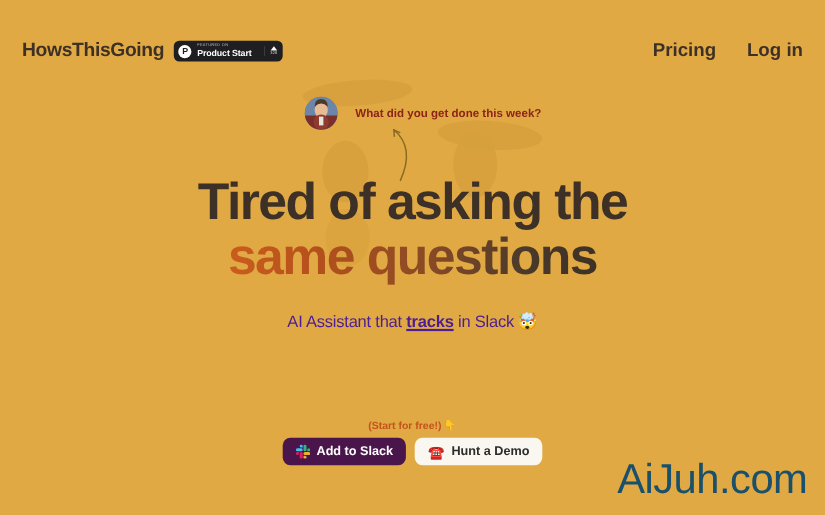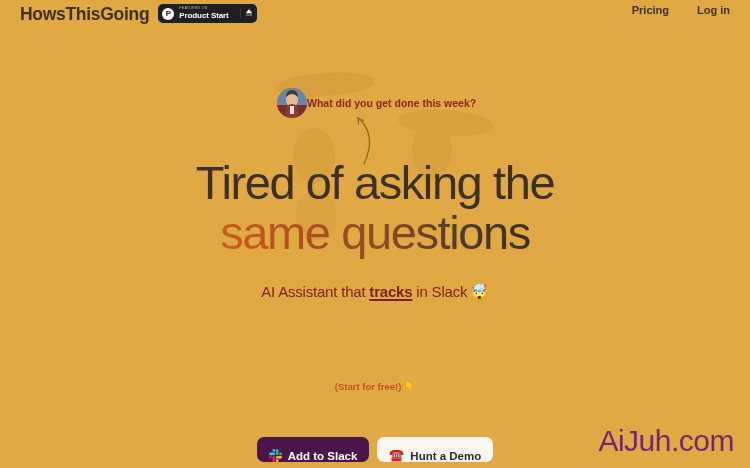--- a/index.html
+++ b/index.html
@@ -62,24 +62,24 @@
   }
   .arrow-svg {
     position: absolute;
     left: 352px; top: 112px;
     width: 56px; height: 58px;
   }
 
   
   .header {
     position: absolute;
-    left: 0; top: 4px;
+    left: 0; top: 14px;
     width: 750px; height: 42px;
     display: flex;
-    align-items: flex-start;
+    align-items: flex-end;
     padding: 0 20px;
     box-sizing: border-box;
     z-index: 5;
   }
   .logo {
     font-size: 17.5px;
     font-weight: 700;
     color: #3d3026;
     letter-spacing: -.3px;
     white-space: nowrap;
@@ -137,34 +137,34 @@
   }
   .ph-num { font-size: 3.6px; color: #d9d9dd; letter-spacing: .2px; }
 
   .nav {
     margin-left: auto;
     display: flex;
     align-items: center;
     gap: 28px;
   }
   .nav a {
-    font-size: 11px;
+    font-size: 17px;
     font-weight: 700;
     color: #3d3026;
     text-decoration: none;
     white-space: nowrap;
   }
 
   
   .bubble-row {
     position: absolute;
     left: 277px; top: 88px;
     display: flex;
     align-items: center;
-    gap: 0;
+    gap: 16px;
     z-index: 4;
   }
   .avatar {
     width: 30px; height: 30px;
     border-radius: 50%;
     overflow: hidden;
     position: relative;
     background: #5c7fa6;
     flex: none;
   }
@@ -180,36 +180,36 @@
     position: absolute;
     left: 0; top: 158px;
     width: 750px;
     text-align: center;
     z-index: 3;
   }
   .hero h1 {
     margin: 0;
     font-size: 47px;
     line-height: 50px;
-    font-weight: 400;
+    font-weight: 700;
     letter-spacing: -1.4px;
     color: #3d3026;
   }
   .grad {
     background: linear-gradient(90deg, #cc5c1c 0%, #b5501c 24%, #8a4a24 54%, #4a3a2b 80%, #3d3026 100%);
     -webkit-background-clip: text;
     background-clip: text;
     -webkit-text-fill-color: transparent;
     color: transparent;
     margin-top: 48px;
   }
   .sub {
     margin: 25px 0 0 0;
     font-size: 15px;
-    color: #7f1d1d;
+    color: #4c1d95;
     letter-spacing: -.2px;
   }
   .sub b {
     font-weight: 700;
     text-decoration: underline;
     text-underline-offset: 2px;
     text-decoration-thickness: 2px;
   }
   .sub .emo { font-size: 15px; margin-left: 3px; }
 
@@ -229,45 +229,44 @@
     white-space: nowrap;
   }
   .freebie .emo { margin-left: 2px; }
   .btn-row {
     display: flex;
     justify-content: center;
     gap: 8px;
   }
   .btn {
     display: inline-flex;
-    align-items: flex-end;
+    align-items: center;
     gap: 6px;
     height: 25px;
     padding: 0 12px;
     border-radius: 7px;
     font-size: 11.5px;
     font-weight: 700;
     cursor: pointer;
     border: none;
     white-space: nowrap;
     font-family: "Liberation Sans", sans-serif;
-    margin-top: 40px;
   }
   .btn-slack { background: #4a154b; color: #ffffff; }
   .btn-demo  { background: #faf7f0; color: #2c2c2c; }
   .btn-demo .emo { font-size: 12px; }
   .slack-logo { width: 13px; height: 13px; flex: none; }
 
   
   .watermark {
     position: absolute;
     right: 16px; bottom: 10px;
-    font-size: 30px;
+    font-size: 38px;
     font-weight: 400;
-    color: #701a75;
+    color: #0c4a6e;
     letter-spacing: -.5px;
     opacity: .93;
     z-index: 6;
   }
 </style>
 </head>
 <body>
 
 <div id="page">
 

